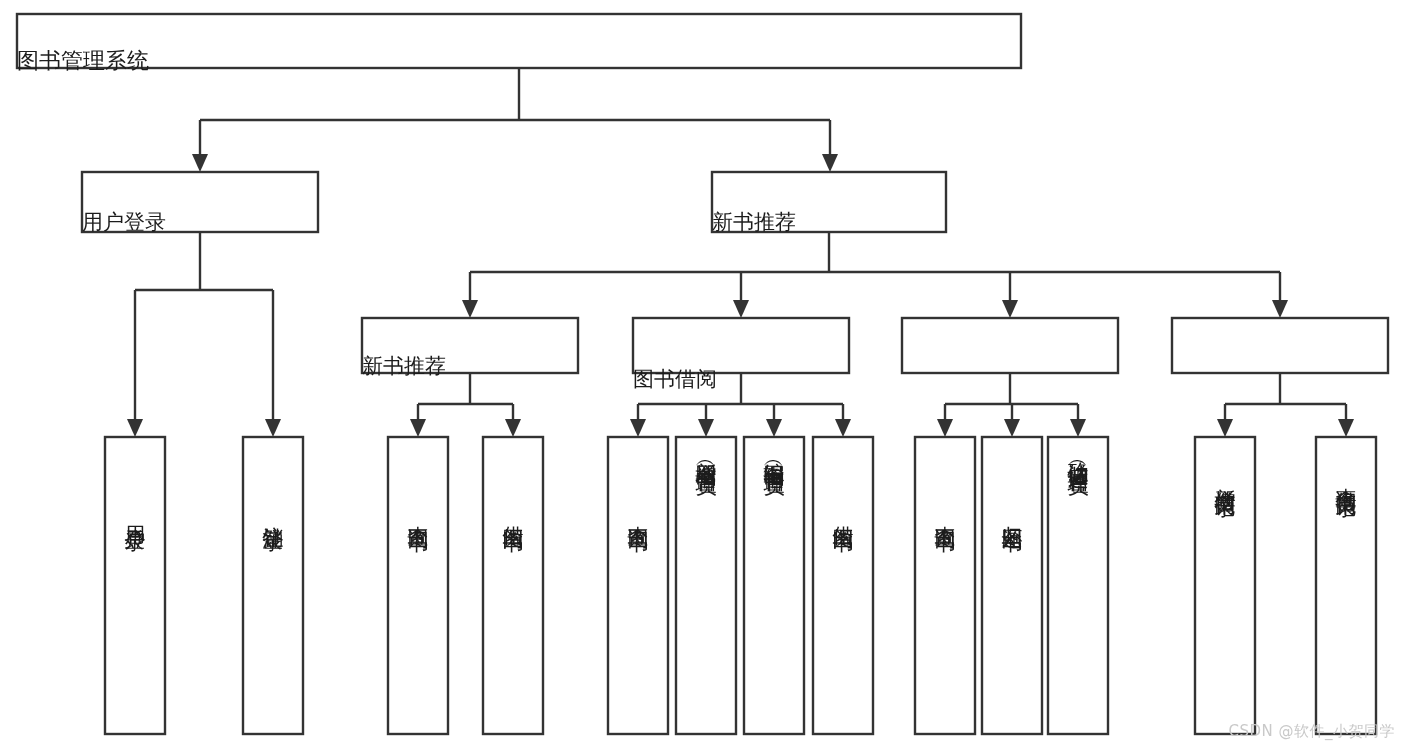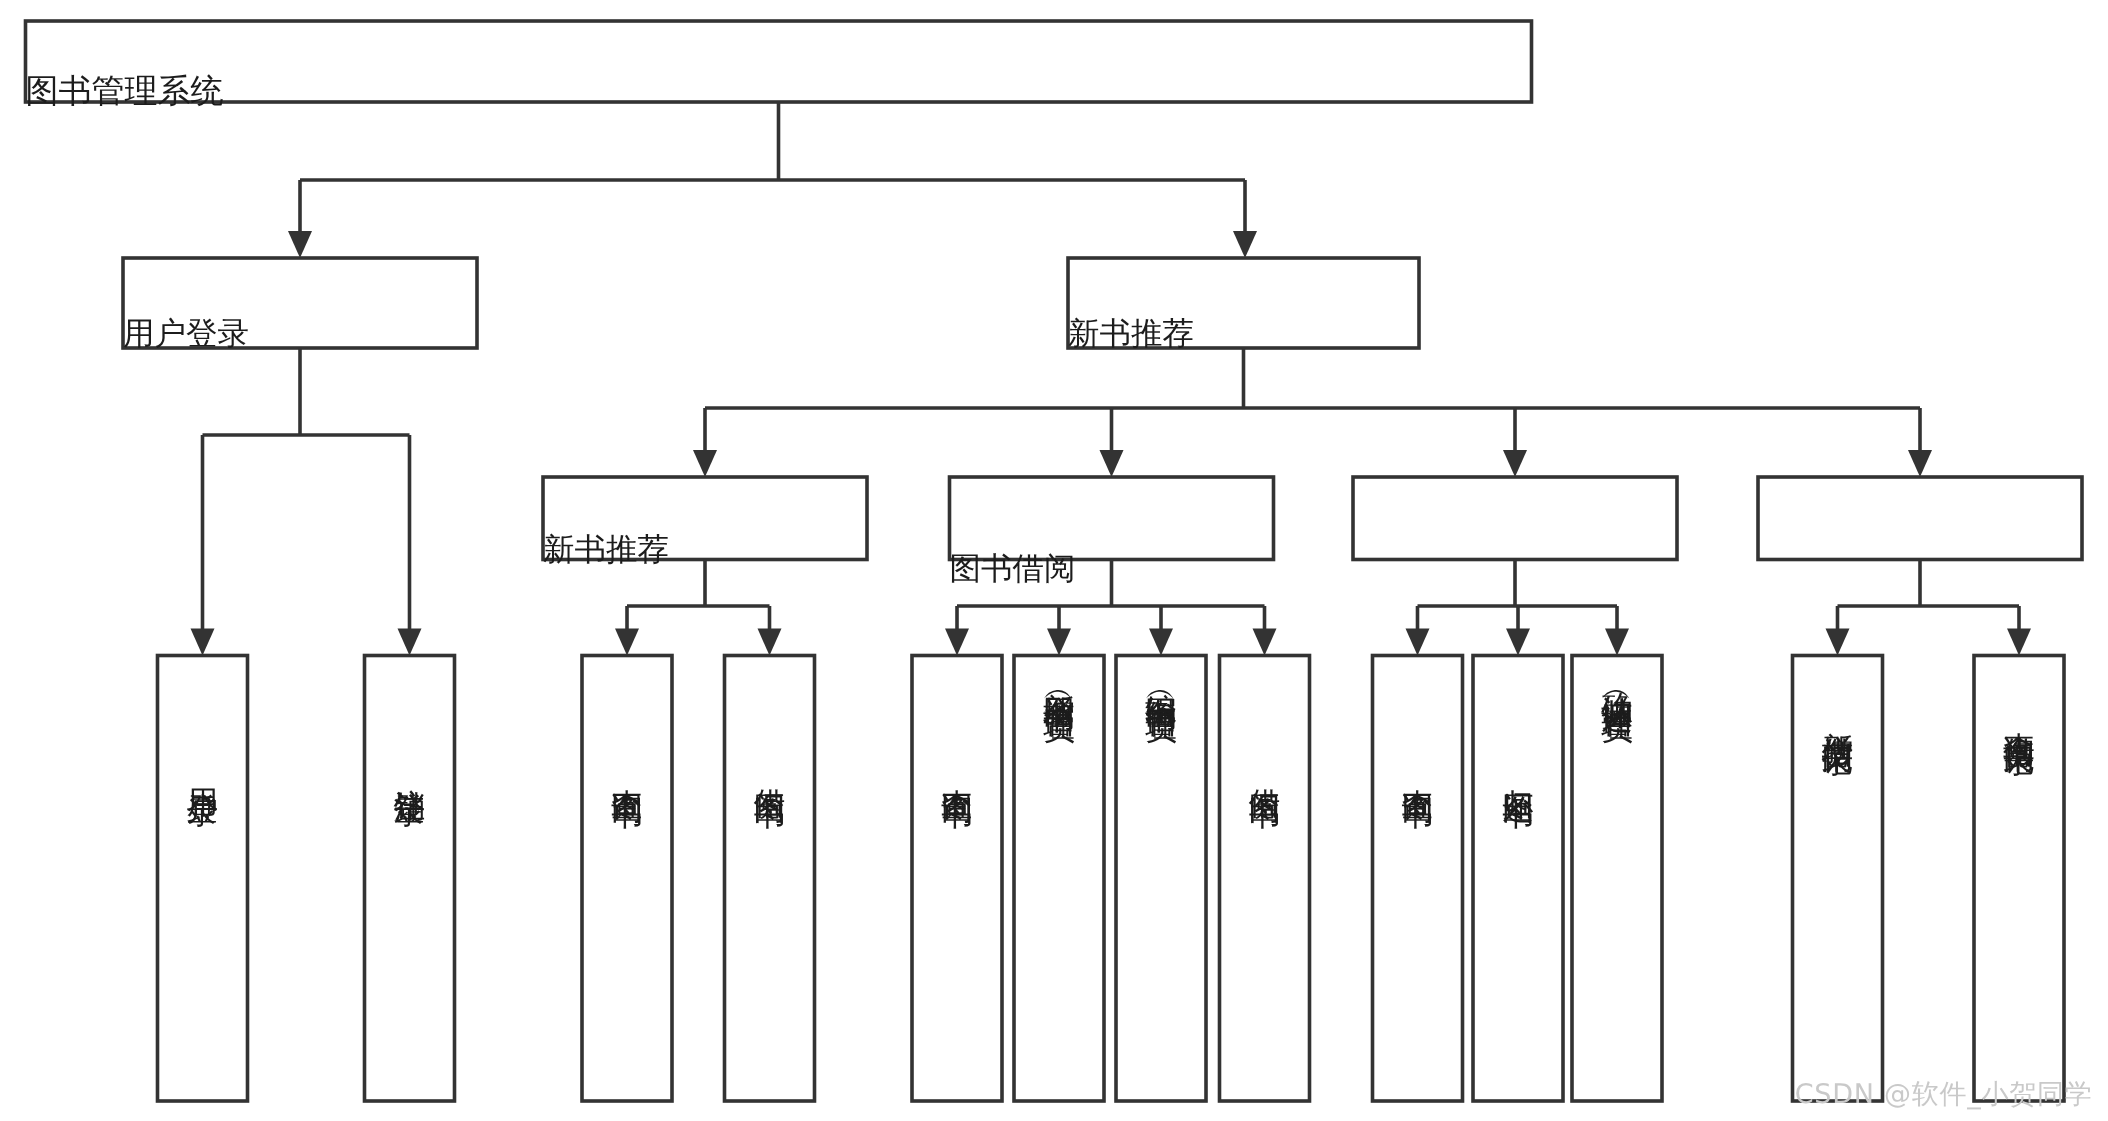--- a/index.html
+++ b/index.html
@@ -38,21 +38,21 @@
   }
   .arrowhead {
     fill: #333333;
     stroke: none;
   }
   .watermark {
     position: absolute;
     right: 10px;
     bottom: 6px;
     font-family: "DejaVu Sans", "Liberation Sans", sans-serif;
-    font-size: 18px;
+    font-size: 15px;
     color: #c9c9c9;
     white-space: nowrap;
     letter-spacing: 0.5px;
   }
   .vtext-wrap {
     position: absolute;
     display: flex;
     align-items: flex-start;
     justify-content: center;
     overflow: hidden;

